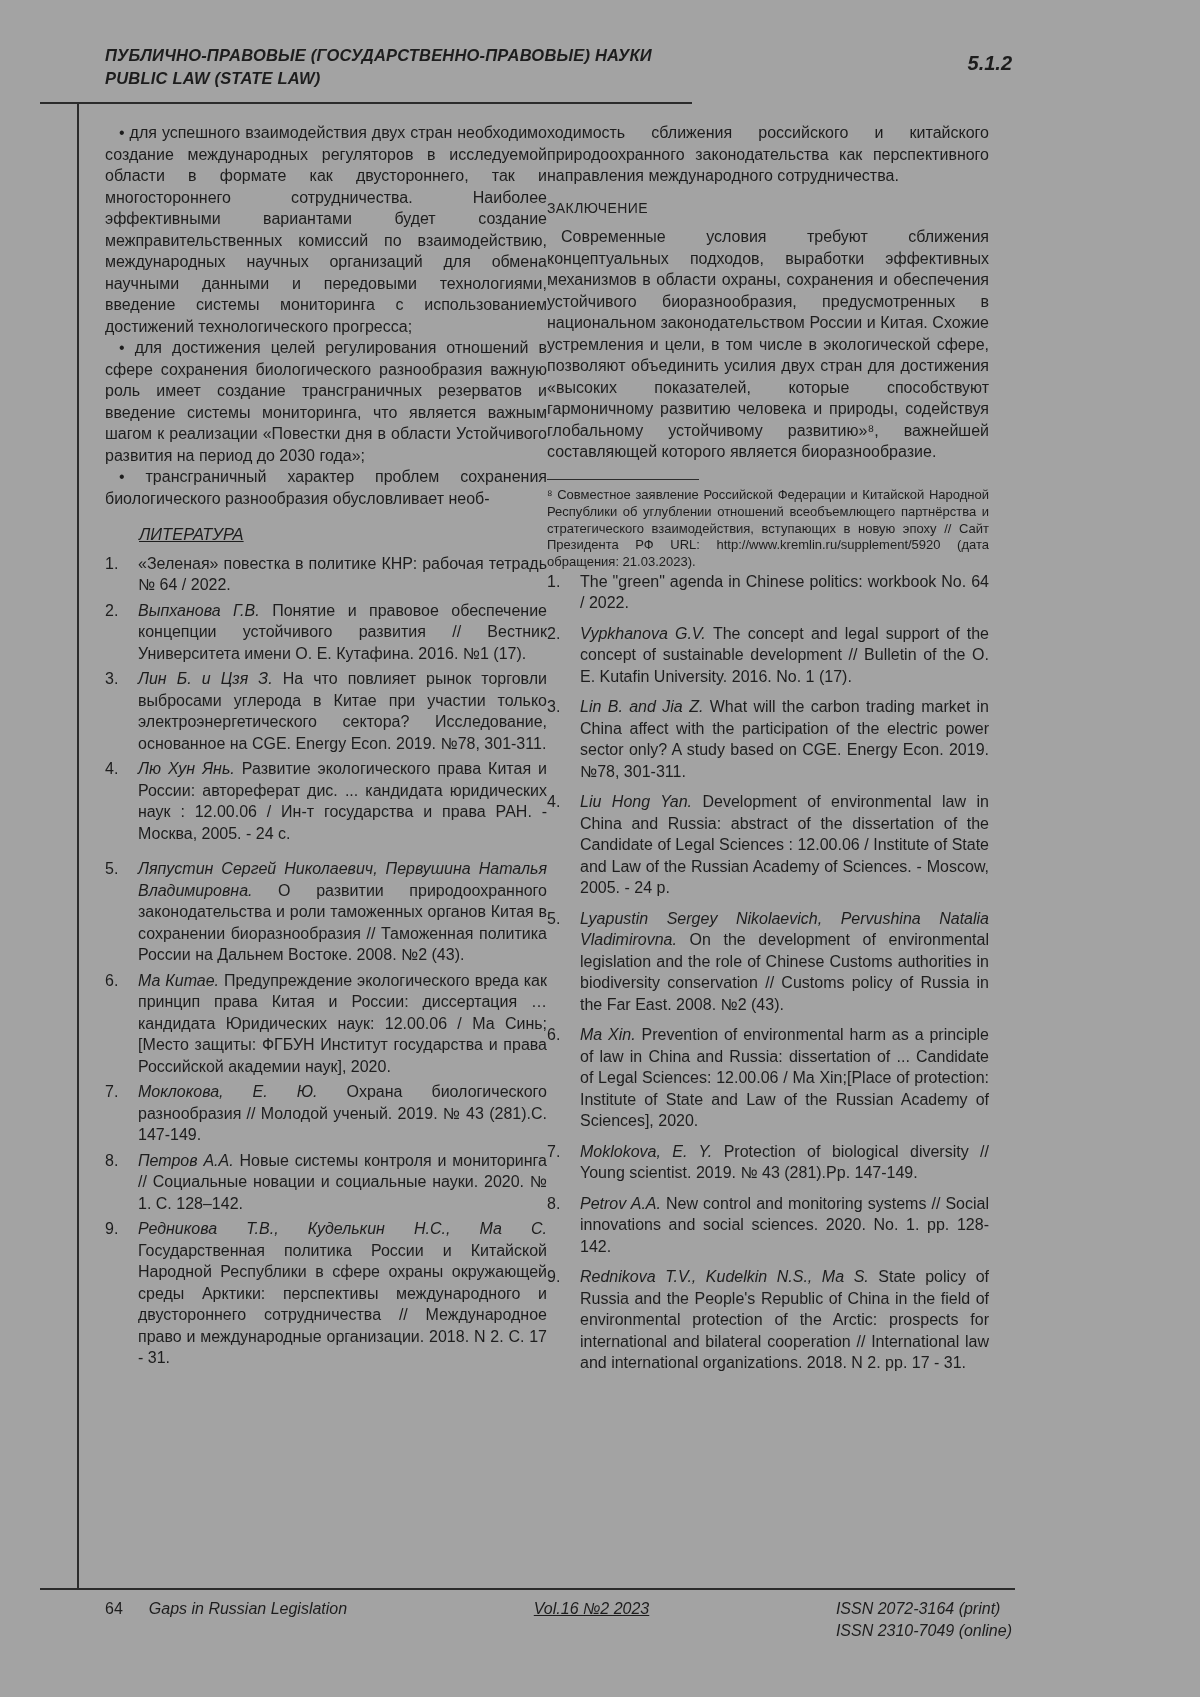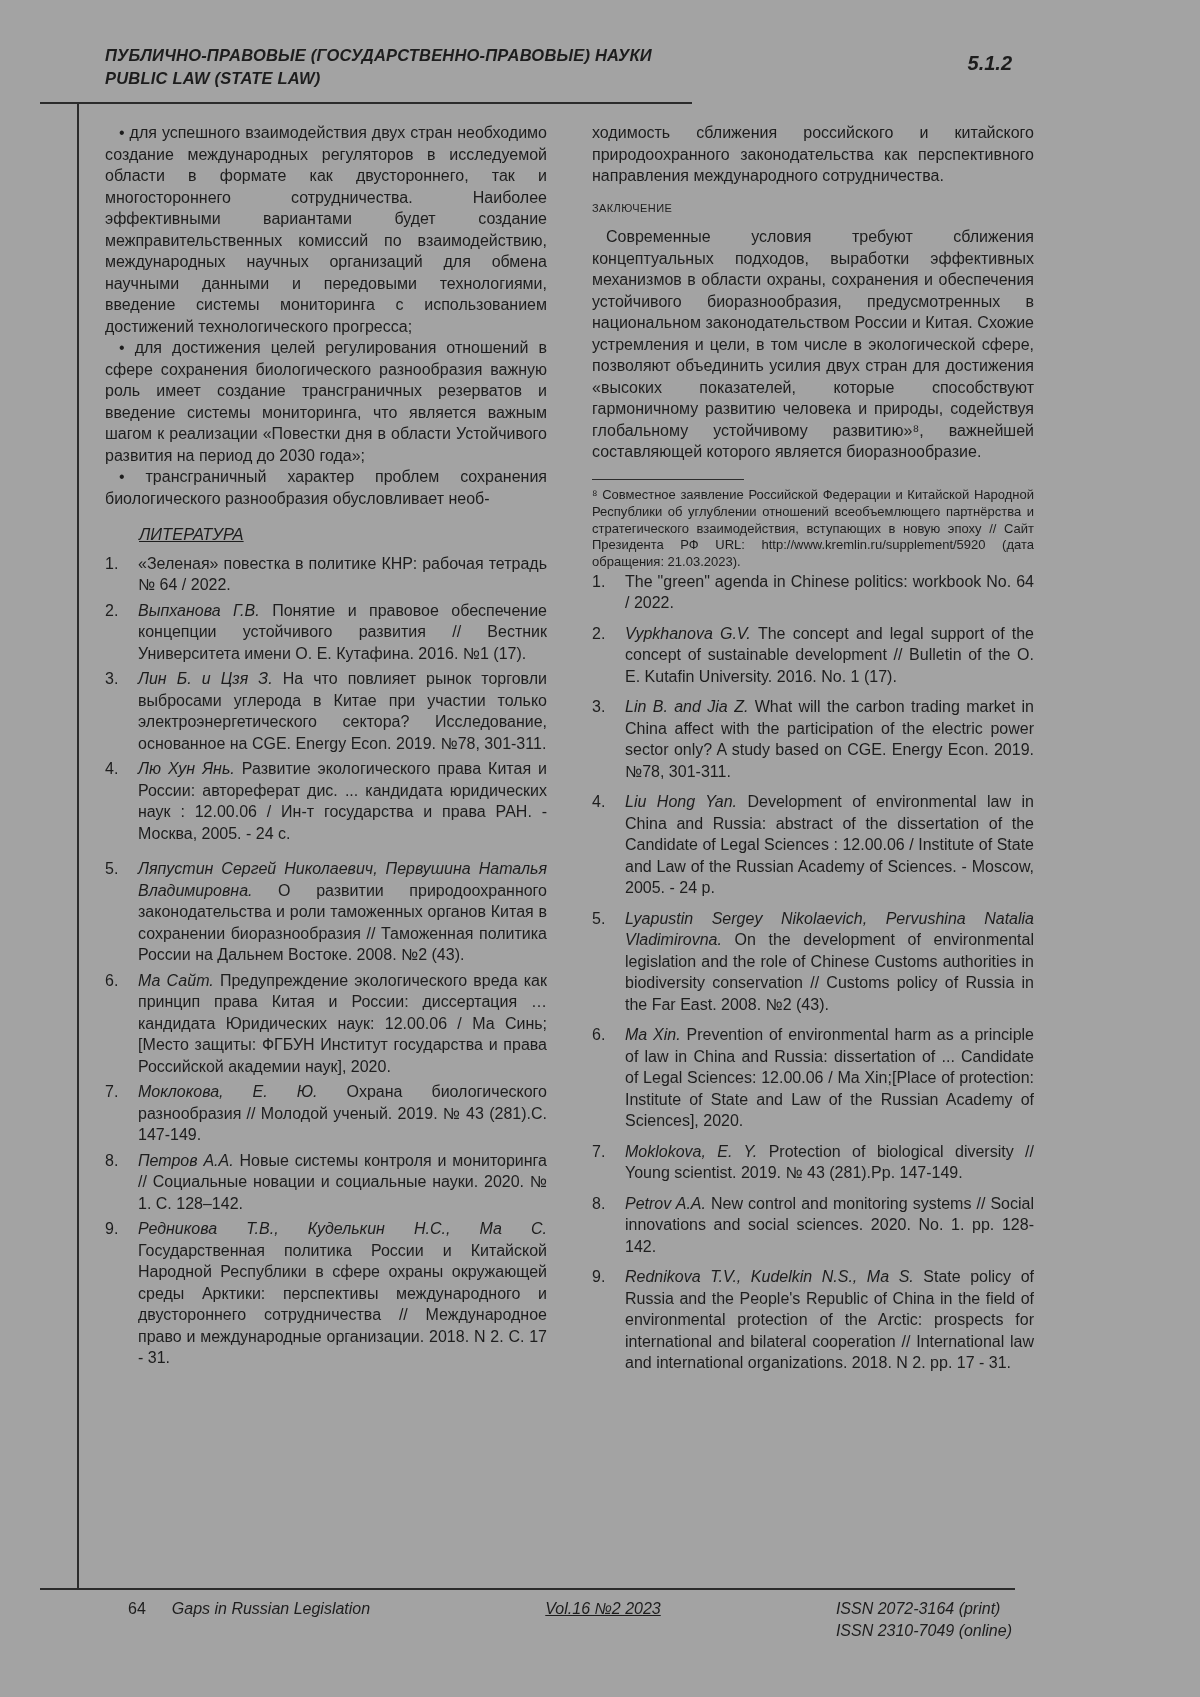--- a/index.html
+++ b/index.html
@@ -14,44 +14,44 @@
   .v-rule { position:absolute; left:77px; top:102px; width:2px; height:1487px; background:#2b2b2b; }
   .footer-rule { position:absolute; left:40px; top:1588px; width:975px; height:2px; background:#2b2b2b; }
   
   .header-block { position:absolute; left:105px; top:44px; width:620px;
     font-weight:bold; font-style:italic; font-size:16.5px; line-height:23px; letter-spacing:0.2px; }
   .section-num { position:absolute; left:962px; top:52px; width:50px;
     font-weight:bold; font-style:italic; font-size:20px; text-align:right; }
   
   .col { position:absolute; top:122px; width:442px; font-size:16px; line-height:21.5px; text-align:justify; }
   .col-left  { left:105px; }
-  .col-right { left:592px; }
+  .col-right { left:547px; }
   p.bullet { text-indent:14px; margin:0; }
   p.para { margin:0; }
   p.para-indent { text-indent:14px; margin:0; }
-  .sec-heading { font-size:11px; letter-spacing:0.4px; margin:11px 0 7px; text-align:left; font-weight:normal; }
+  .sec-heading { font-size:14px; letter-spacing:0.4px; margin:11px 0 7px; text-align:left; font-weight:normal; }
   .list-heading { font-style:italic; text-decoration:underline; font-size:16.5px;
     margin:15px 0 7px 34px; text-align:left; font-weight:normal; }
   .col-right .list-heading { margin-left:2px; }
   ol.ref-list { list-style:none; margin:0; padding:0; }
   ol.ref-list li { position:relative; padding-left:33px; text-align:justify; }
   ol.ref-list li .num { position:absolute; left:0; top:0; }
   ol.lit li { margin-bottom:4px; }
   ol.lit li:nth-child(5) { margin-top:14px; }
   ol.refs li { margin-bottom:9px; }
   ol.refs li:nth-child(4) { margin-top:6px; }
   em { font-style:italic; }
   .fn-rule { width:152px; height:1.5px; background:#2b2b2b; margin:16px 0 7px; }
   .footnote { font-size:13px; line-height:16.8px; text-align:justify; }
   
   .footer { position:absolute; left:105px; top:1598px; width:907px;
     display:flex; justify-content:space-between; align-items:flex-start;
     font-size:16px; line-height:22px; }
   .footer .left-group { display:flex; gap:26px; font-style:italic; }
-  .footer .page-num { font-style:normal;margin-left:23px; }
+  .footer .page-num { font-style:normal; }
   .footer .volume { font-style:italic;text-decoration:underline; }
   .footer .issn { font-style:italic; text-align:left; }
 </style>
 </head>
 <body>
 
 <div class="page">
 
   <div class="header-block">
     <div>ПУБЛИЧНО-ПРАВОВЫЕ (ГОСУДАРСТВЕННО-ПРАВОВЫЕ) НАУКИ</div>
@@ -68,21 +68,21 @@
         <p class="bullet">• для достижения целей регулирования отношений в сфере сохранения биологического разнообразия важную роль имеет создание трансграничных резерватов и введение системы мониторинга, что является важным шагом к реализации «Повестки дня в области Устойчивого развития на период до 2030 года»;</p>
         <p class="bullet">• трансграничный характер проблем сохранения биологического разнообразия обусловливает необ-</p>
       </div>
     <div class="list-heading">ЛИТЕРАТУРА</div>
     <ol class="ref-list lit">
         <li><span class="num">1.</span>«Зеленая» повестка в политике КНР: рабочая тетрадь № 64 / 2022.</li>
         <li><span class="num">2.</span><em>Выпханова Г.В. </em>Понятие и правовое обеспечение концепции устойчивого развития // Вестник Университета имени О. Е. Кутафина. 2016. №1 (17).</li>
         <li><span class="num">3.</span><em>Лин Б. и Цзя З. </em>На что повлияет рынок торговли выбросами углерода в Китае при участии только электроэнергетического сектора? Исследование, основанное на CGE. Energy Econ. 2019. №78, 301-311.</li>
         <li><span class="num">4.</span><em>Лю Хун Янь. </em>Развитие экологического права Китая и России: автореферат дис. ... кандидата юридических наук : 12.00.06 / Ин-т государства и права РАН. - Москва, 2005. - 24 с.</li>
         <li><span class="num">5.</span><em>Ляпустин Сергей Николаевич, Первушина Наталья Владимировна. </em>О развитии природоохранного законодательства и роли таможенных органов Китая в сохранении биоразнообразия // Таможенная политика России на Дальнем Востоке. 2008. №2 (43).</li>
-        <li><span class="num">6.</span><em>Ма Сайт. </em>Предупреждение экологического вреда как принцип права Китая и России: диссертация … кандидата Юридических наук: 12.00.06 / Ма Синь;[Место защиты: ФГБУН Институт государства и права Российской академии наук], 2020.</li>
+        <li><span class="num">6.</span><em>Ма Китае. </em>Предупреждение экологического вреда как принцип права Китая и России: диссертация … кандидата Юридических наук: 12.00.06 / Ма Синь;[Место защиты: ФГБУН Институт государства и права Российской академии наук], 2020.</li>
         <li><span class="num">7.</span><em>Моклокова, Е. Ю. </em>Охрана биологического разнообразия // Молодой ученый. 2019. № 43 (281).С. 147-149.</li>
         <li><span class="num">8.</span><em>Петров А.А. </em>Новые системы контроля и мониторинга // Социальные новации и социальные науки. 2020. № 1. С. 128–142.</li>
         <li><span class="num">9.</span><em>Редникова Т.В., Куделькин Н.С., Ма С. </em>Государственная политика России и Китайской Народной Республики в сфере охраны окружающей среды Арктики: перспективы международного и двустороннего сотрудничества // Международное право и международные организации. 2018. N 2. С. 17 - 31.</li>
       </ol>
   </div>
 
   <div class="col col-right">
     <p class="para">ходимость сближения российского и китайского природоохранного законодательства как перспективного направления международного сотрудничества.</p>
     <div class="sec-heading">ЗАКЛЮЧЕНИЕ</div>
     <p class="para-indent">Современные условия требуют сближения концептуальных подходов, выработки эффективных механизмов в области охраны, сохранения и обеспечения устойчивого биоразнообразия, предусмотренных в национальном законодательством России и Китая. Схожие устремления и цели, в том числе в экологической сфере, позволяют объединить усилия двух стран для достижения «высоких показателей, которые способствуют гармоничному развитию человека и природы, содействуя глобальному устойчивому развитию»⁸, важнейшей составляющей которого является биоразнообразие.</p>

